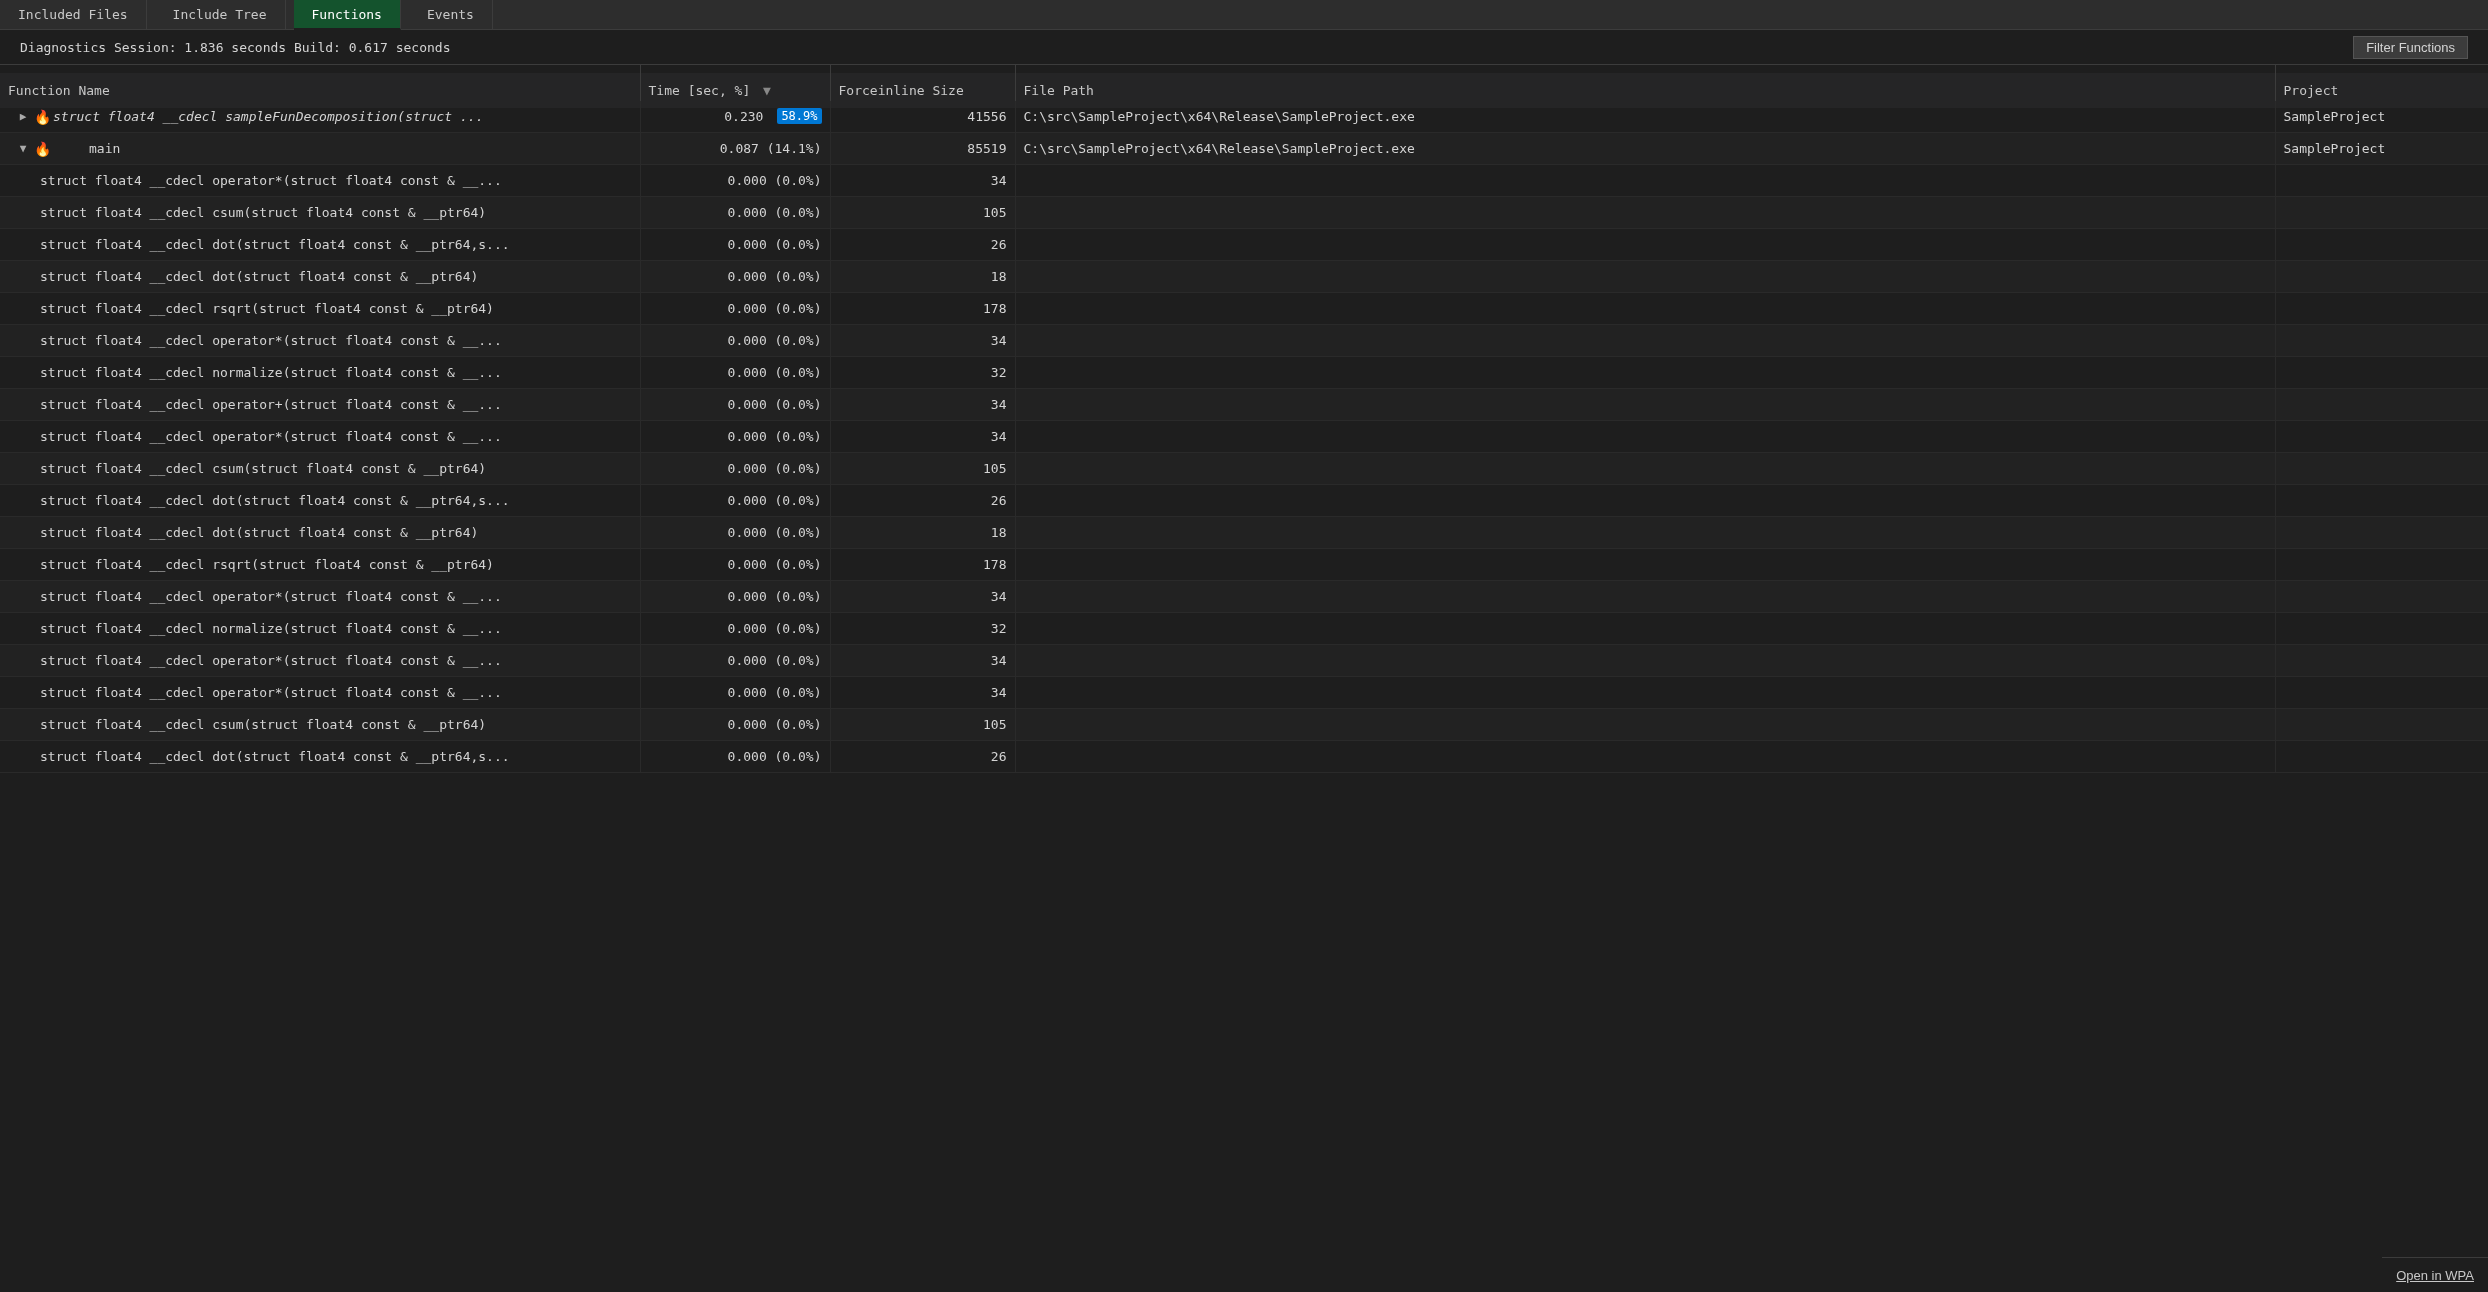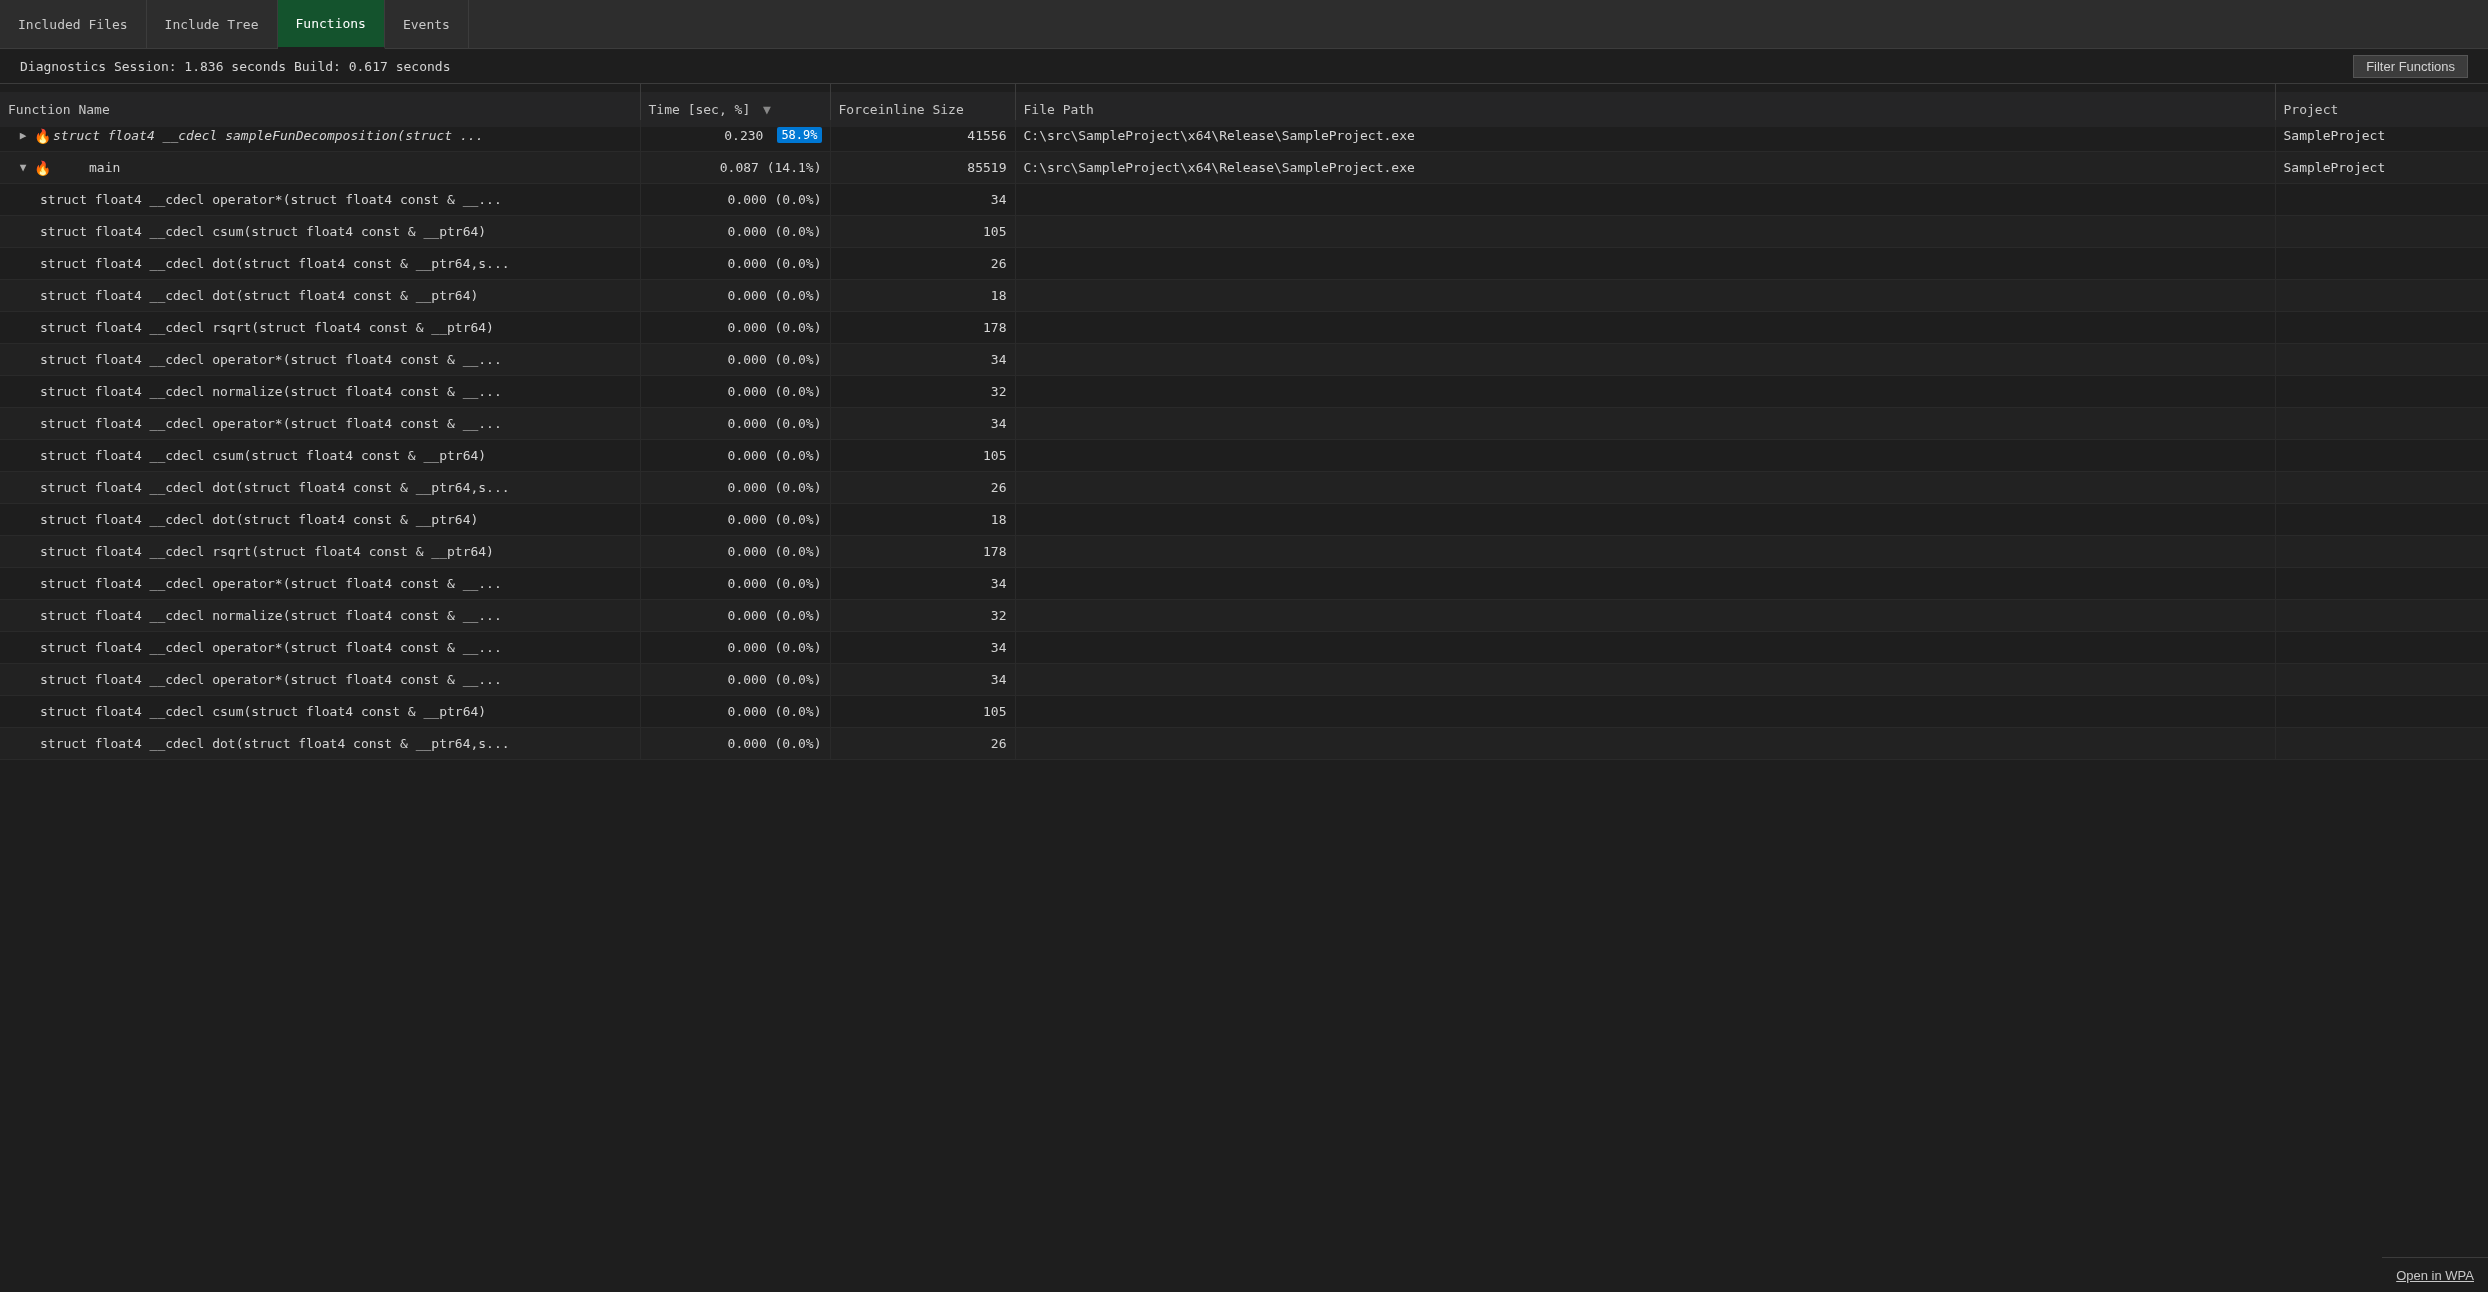--- a/index.html
+++ b/index.html
@@ -12,21 +12,22 @@
       width: 2488px;
       height: 1292px;
     }
 
     
     .tab-bar {
       display: flex;
       align-items: stretch;
       background: #2d2d2d;
       border-bottom: 1px solid #3c3c3c;
-      height: 49px;
+      height: 30px;
+      gap: 8px;
     }
     .tab {
       display: flex;
       align-items: center;
       padding: 0 18px;
       font-size: 13px;
       cursor: pointer;
       color: #c8c8c8;
       border-right: 1px solid #3c3c3c;
       background: #2d2d2d;
@@ -354,20 +355,33 @@
             <div class="time-cell">
               <span>0.000 (0.0%)</span>
             </div>
           </td>
           <td class="col-force">32</td>
           <td></td>
           <td></td>
         </tr>
         <tr>
           <td><span style="display:inline-flex;align-items:center;padding-left:32px;">
+              <span style="overflow:hidden;text-overflow:ellipsis;white-space:nowrap;">struct float4 __cdecl operator+(struct float4 const &amp; __...</span>
+            </span></td>
+          <td class="col-time">
+            <div class="time-cell">
+              <span>0.000 (0.0%)</span>
+            </div>
+          </td>
+          <td class="col-force">34</td>
+          <td></td>
+          <td></td>
+        </tr>
+        <tr>
+          <td><span style="display:inline-flex;align-items:center;padding-left:32px;">
               <span style="overflow:hidden;text-overflow:ellipsis;white-space:nowrap;">struct float4 __cdecl operator*(struct float4 const &amp; __...</span>
             </span></td>
           <td class="col-time">
             <div class="time-cell">
               <span>0.000 (0.0%)</span>
             </div>
           </td>
           <td class="col-force">34</td>
           <td></td>
           <td></td>

